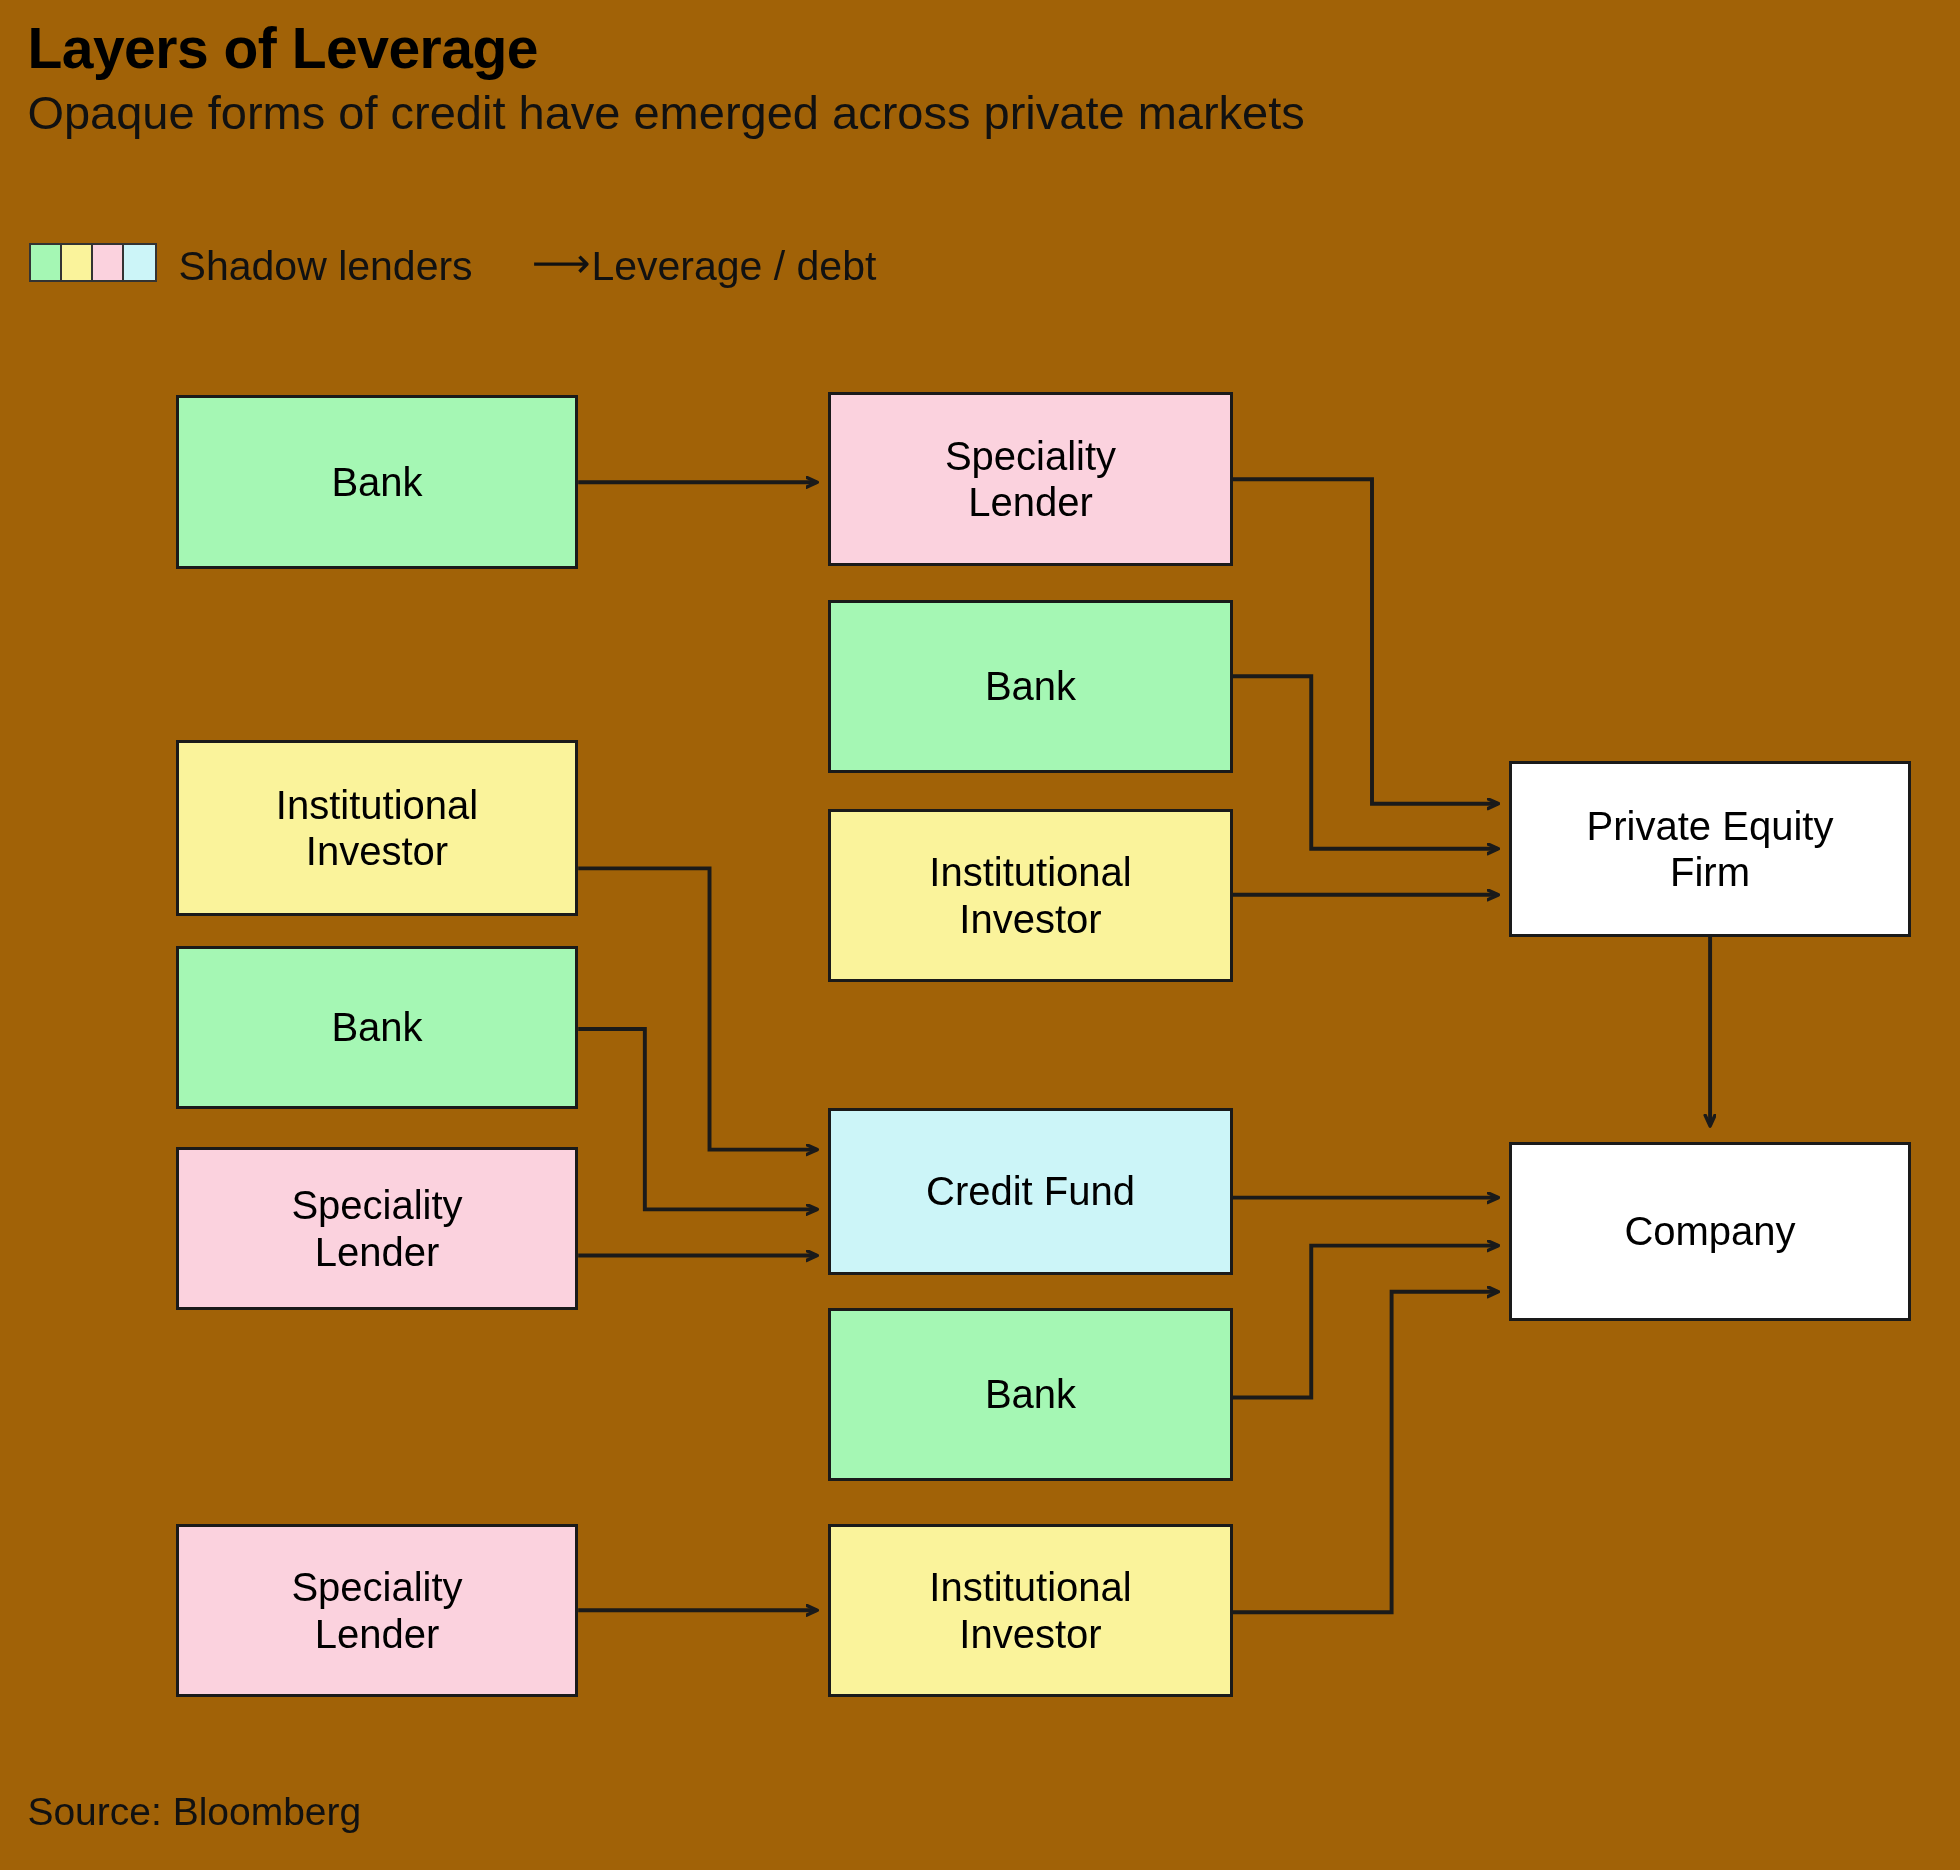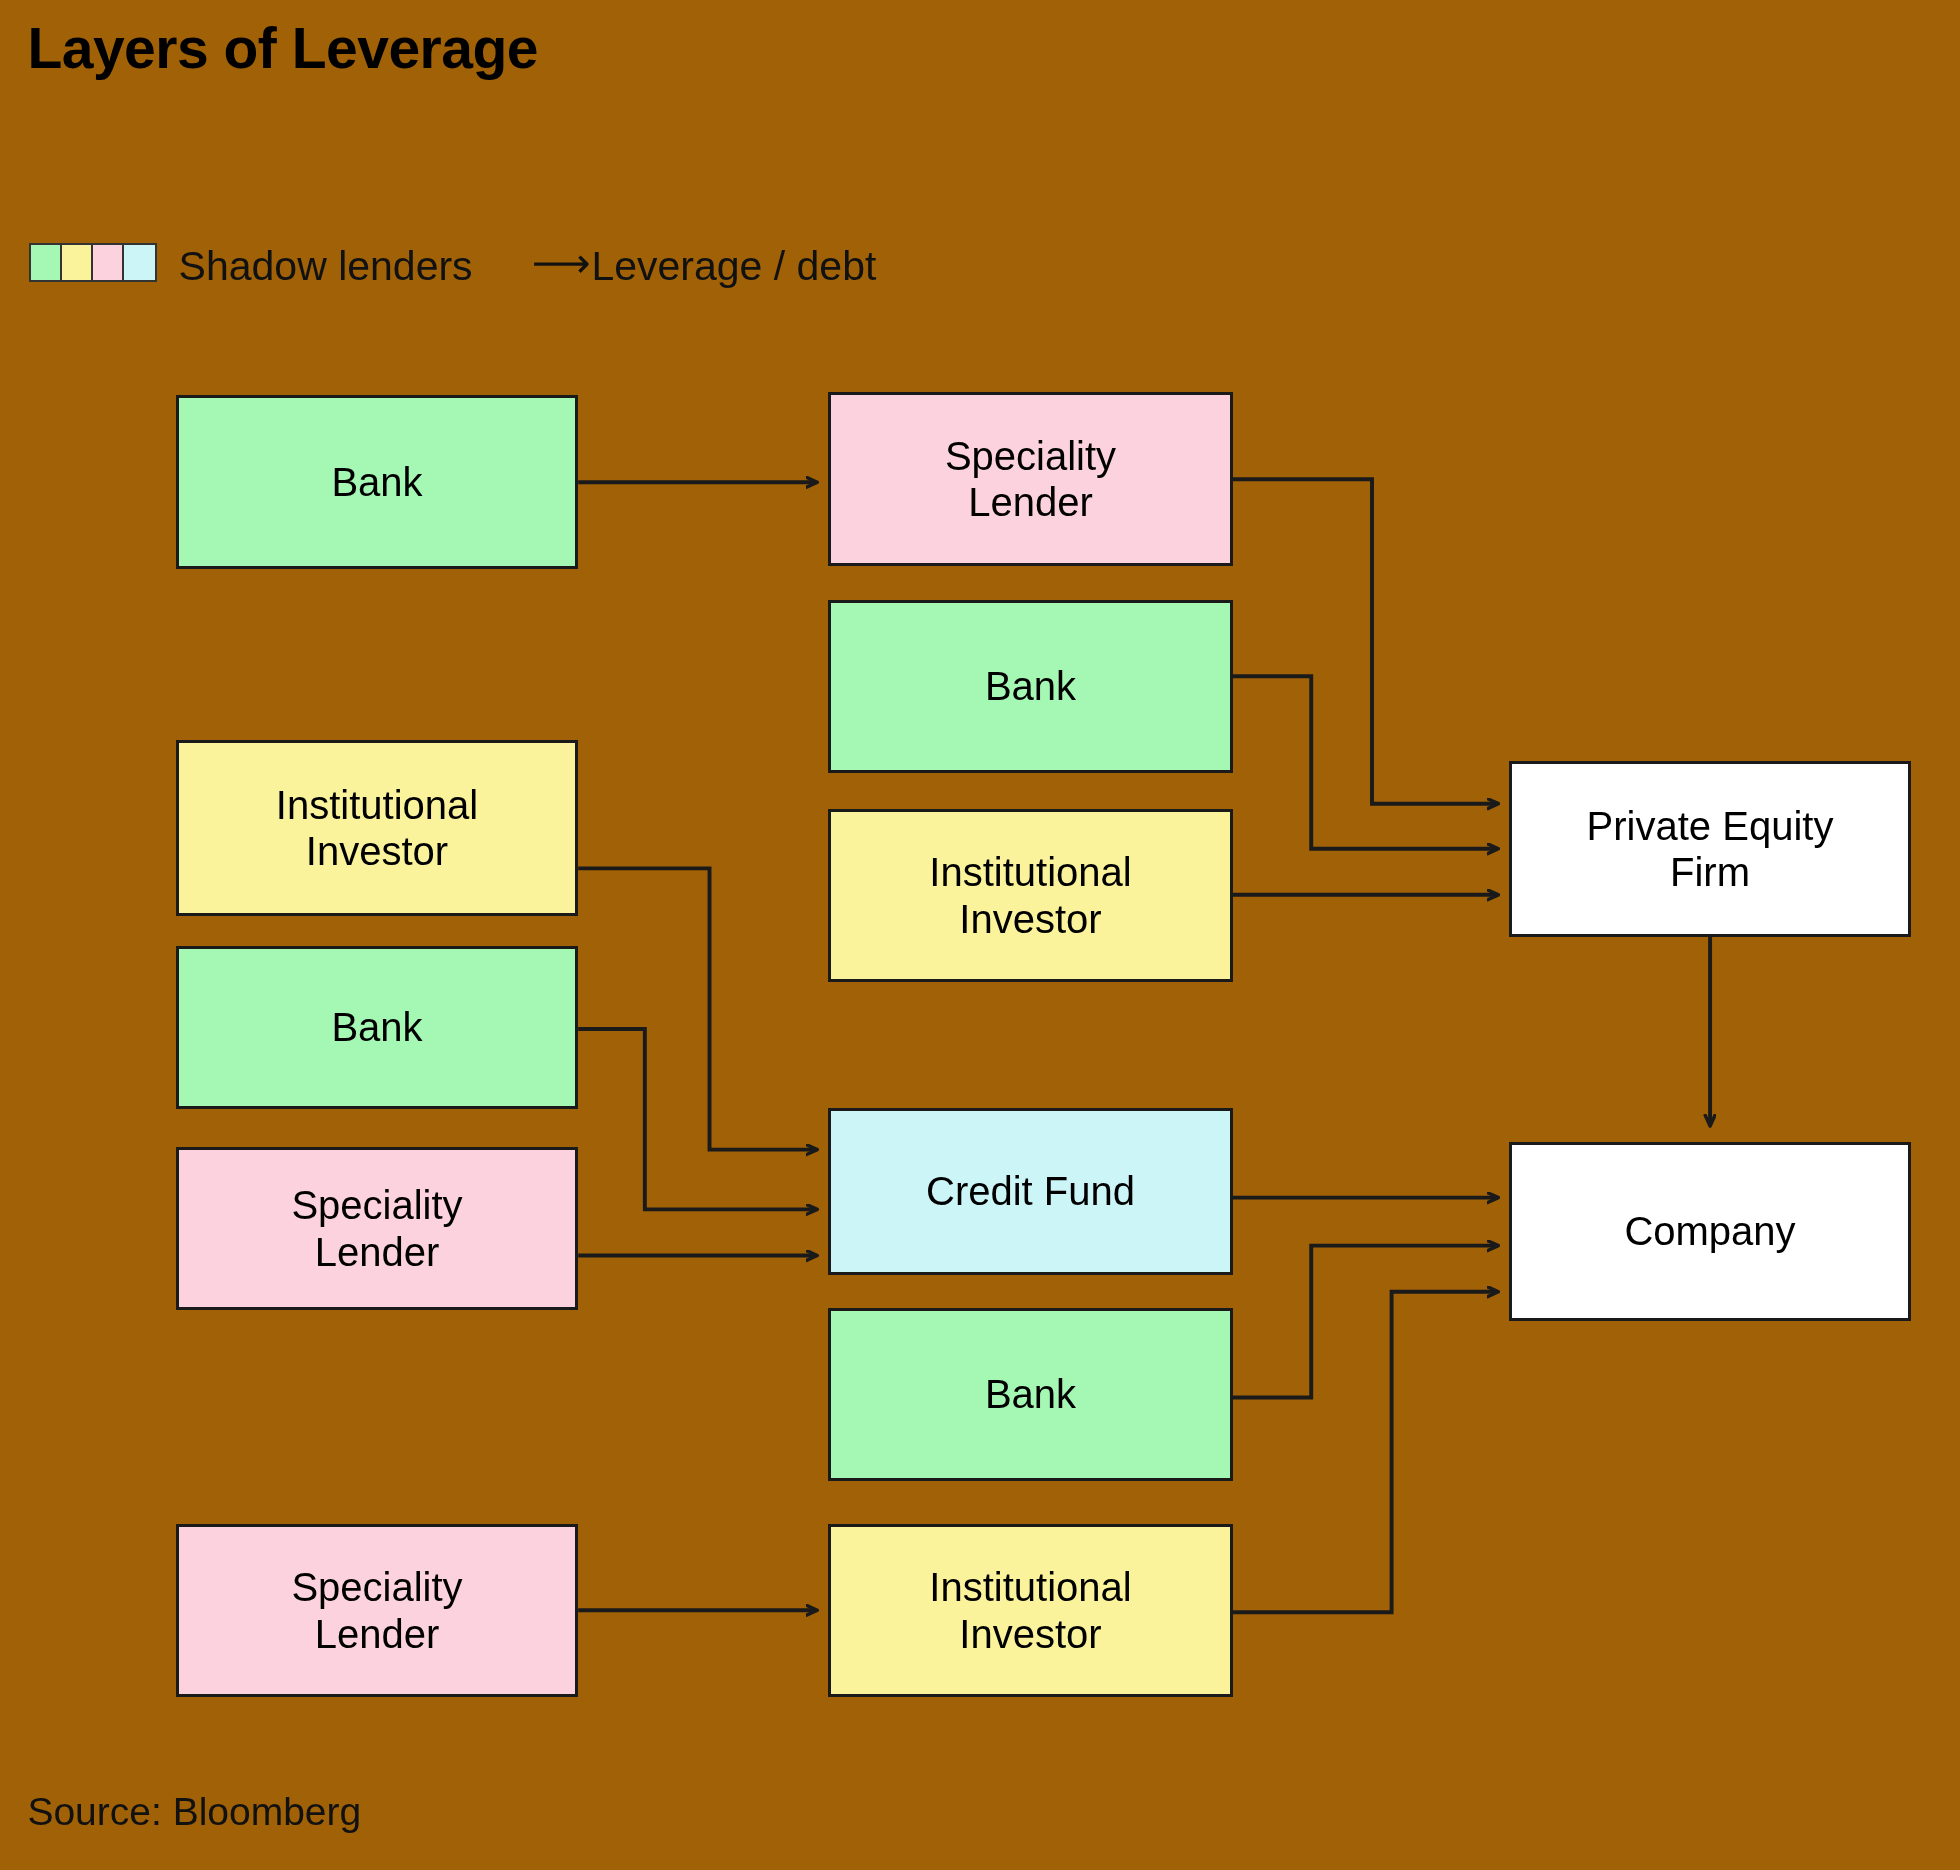--- a/index.html
+++ b/index.html
@@ -118,20 +118,21 @@
     white-space: nowrap;
   }
 </style>
 </head>
 <body>
 
 <div id="page">
 
   <div id="header-block">
     <h1 id="chart-title">Layers of Leverage</h1>
+    <h2 id="chart-subtitle">Opaque forms of credit have emerged across private markets</h2>
   </div>
 
   <div id="legend">
     <div id="legend-swatches">
       <span class="legend-swatch" style="background: rgb(165, 247, 180);"></span>
       <span class="legend-swatch" style="background: rgb(250, 243, 155);"></span>
       <span class="legend-swatch" style="background: rgb(251, 210, 222);"></span>
       <span class="legend-swatch" style="background: rgb(204, 245, 248);"></span>
     </div>
     <span id="legend-shadow-label">Shadow lenders</span>

